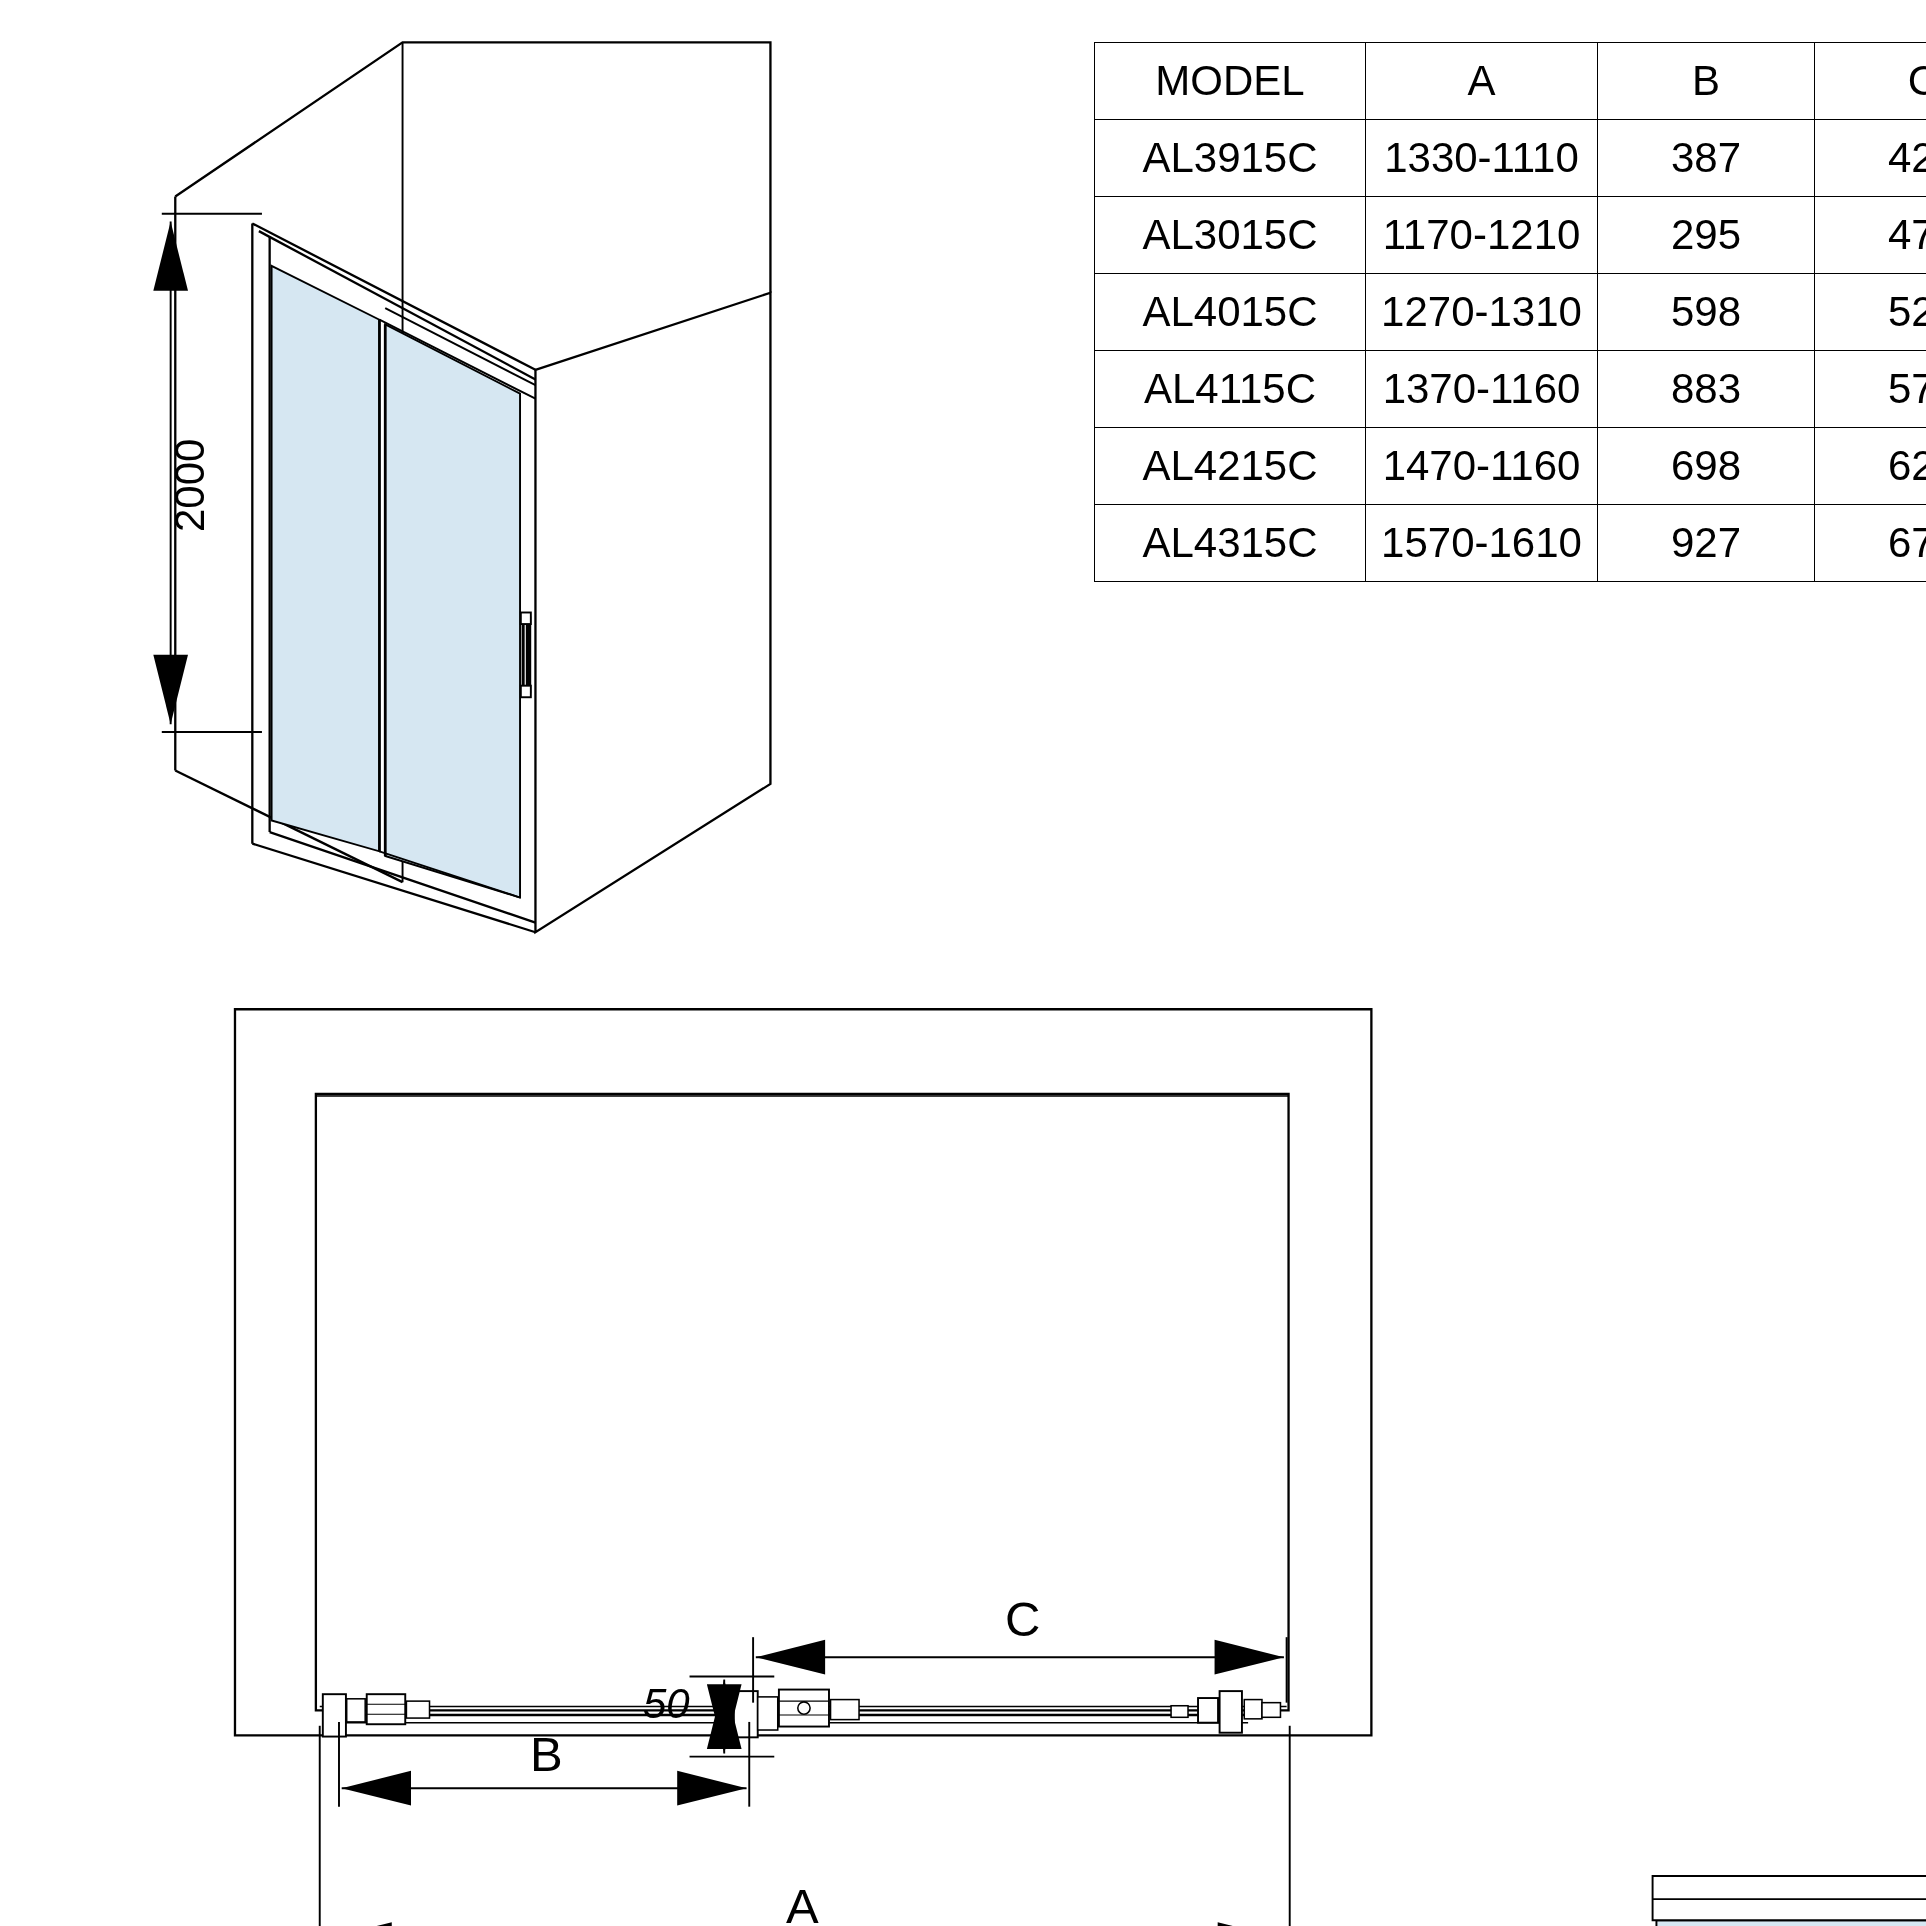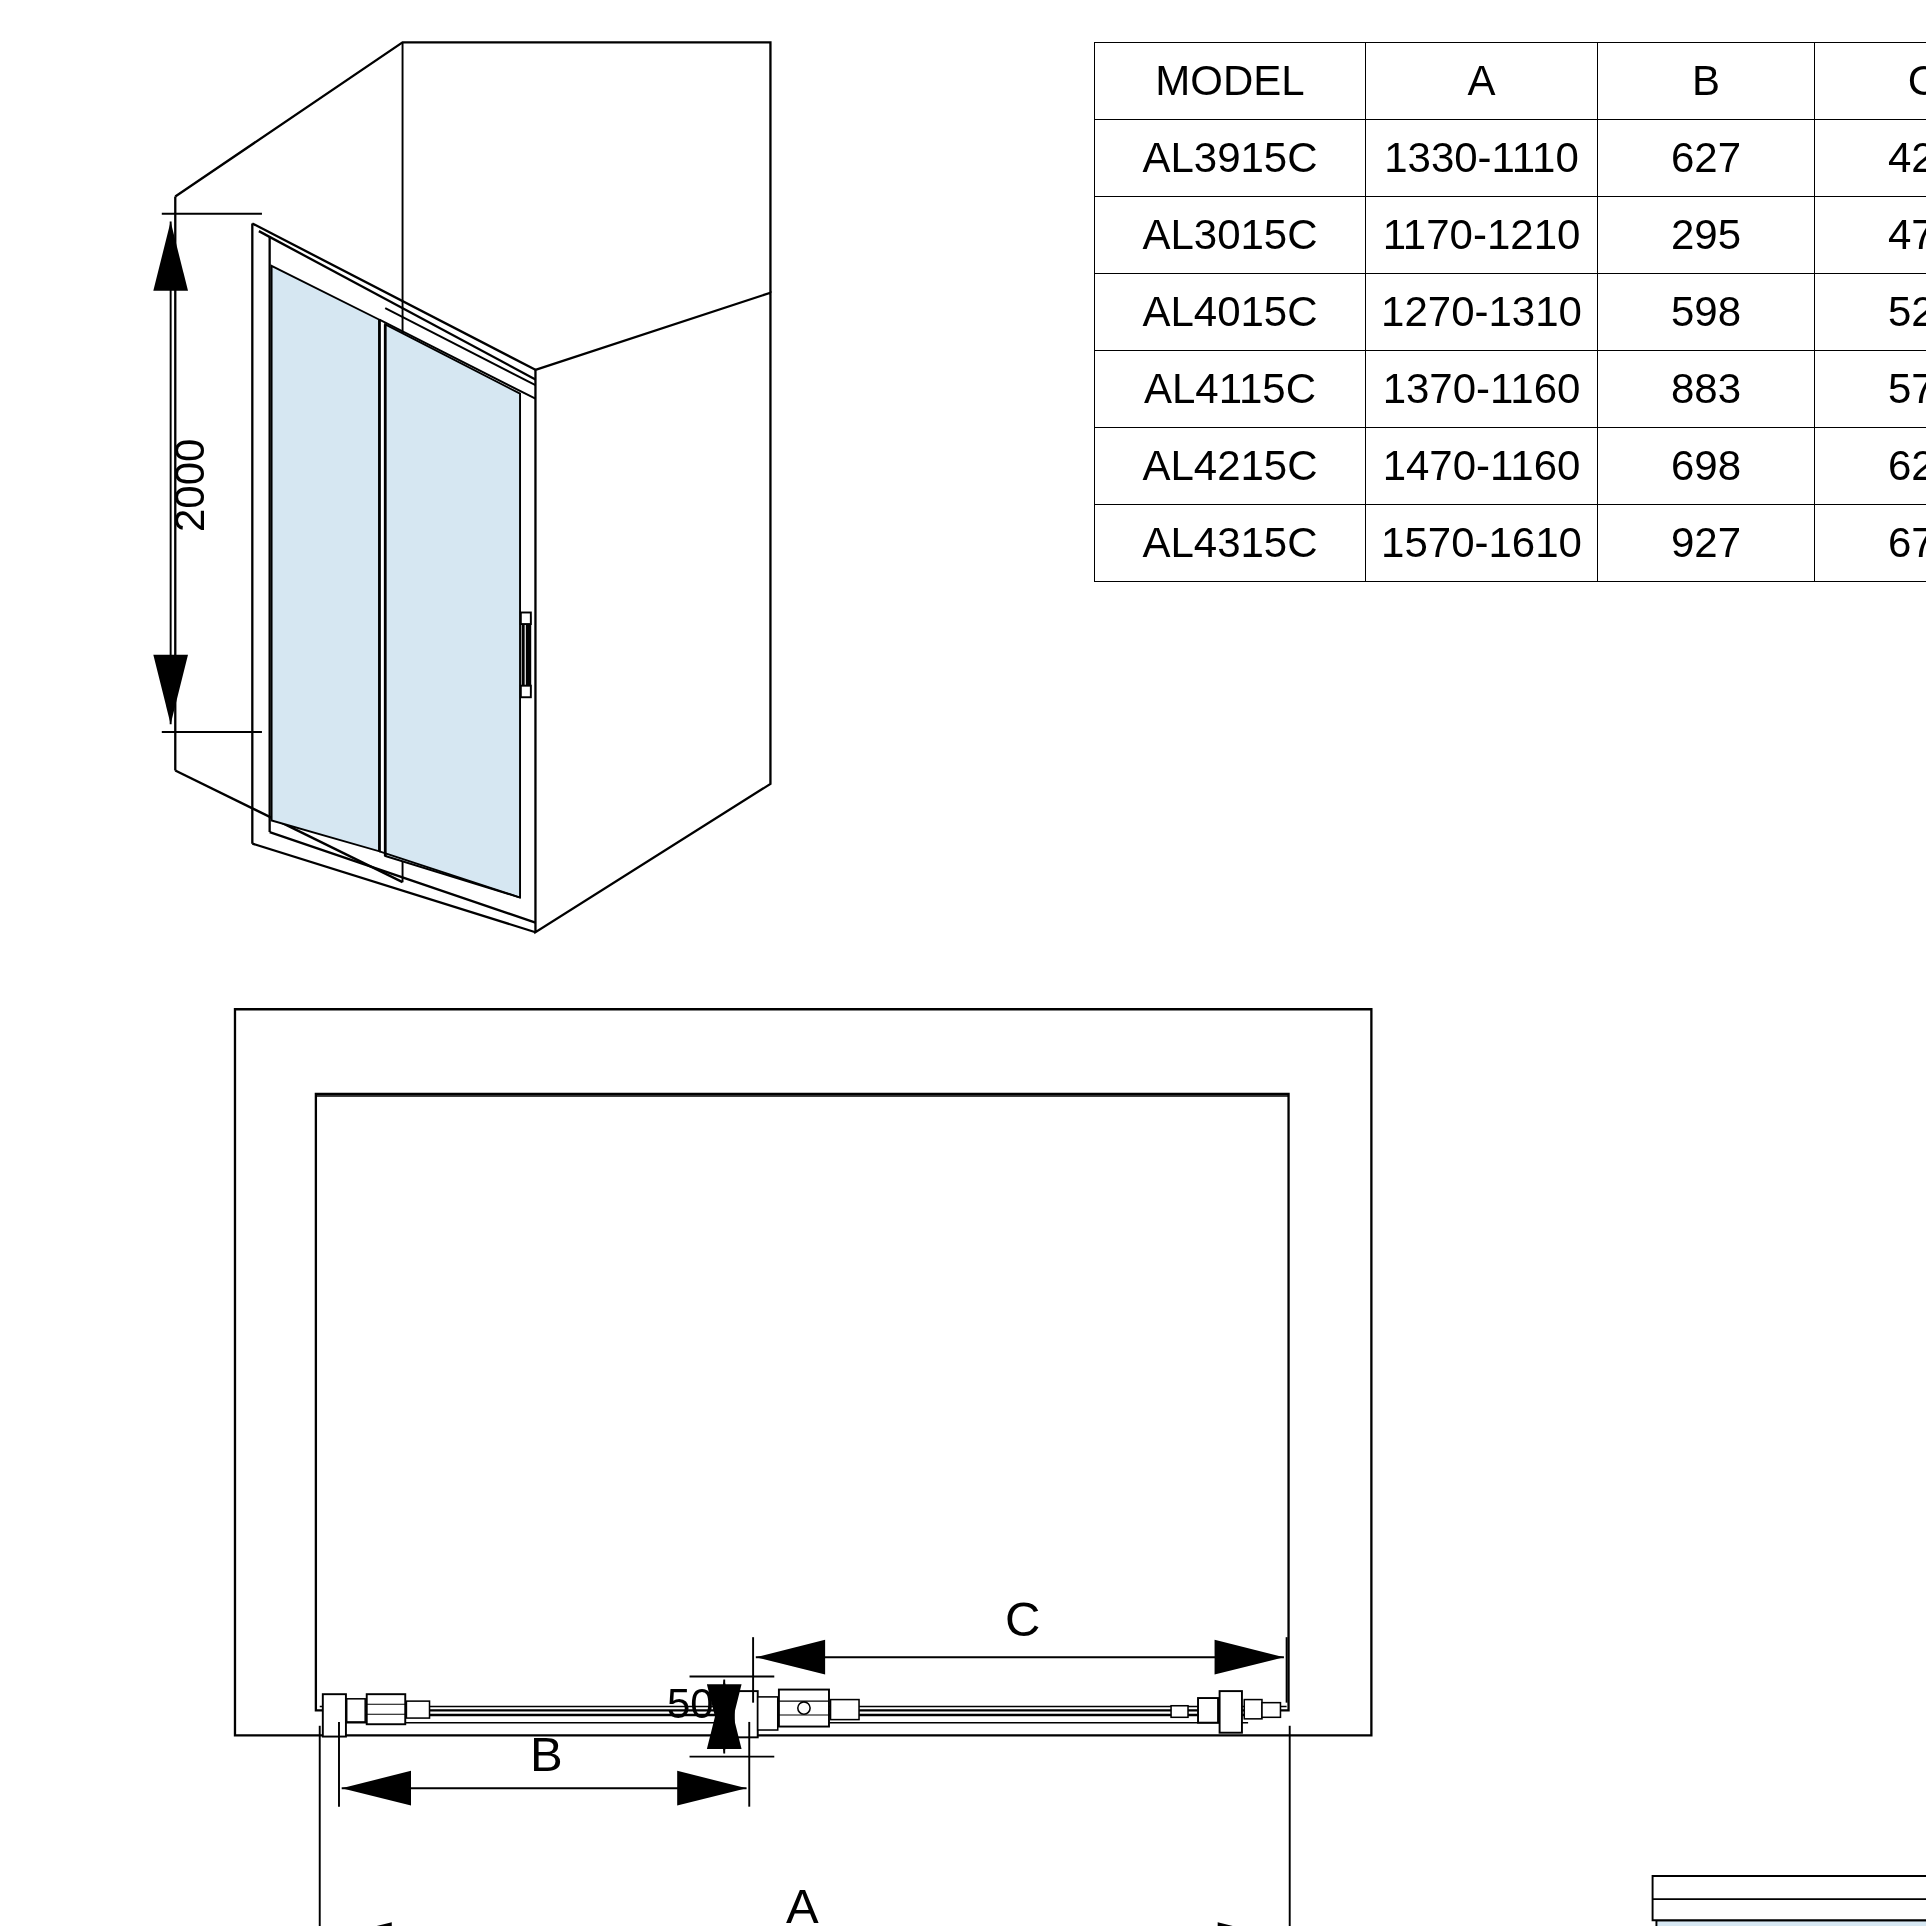--- a/index.html
+++ b/index.html
@@ -67,21 +67,21 @@
         <th>MODEL</th>
         <th>A</th>
         <th>B</th>
         <th>C</th>
       </tr>
     </thead>
     <tbody>
       <tr>
         <td>AL3915C</td>
         <td>1330-1110</td>
-        <td>627</td>
+        <td>387</td>
         <td>425</td>
       </tr>
       <tr>
         <td>AL3015C</td>
         <td>1170-1210</td>
         <td>295</td>
         <td>475</td>
       </tr>
       <tr>
         <td>AL4015C</td>
@@ -389,21 +389,21 @@
 
     <g stroke="#000000" stroke-width="5">
       <line x1="5190" y1="5660" x2="5190" y2="6100"></line>
       <line x1="5588" y1="5740" x2="5588" y2="6100"></line>
       <line x1="5197" y1="6060" x2="5581" y2="6060" marker-start="url(#arrR)" marker-end="url(#arrL)"></line>
     </g>
   </svg>
 
   <div class="dim-label vert" style="left:166px; top:532px;">2000</div>
 
-  <div class="dim-label" style="left:667px; top:1680px;">50</div>
+  <div class="dim-label" style="left:643px; top:1680px;font-style:italic;">50</div>
 
   <div class="dim-label" style="left:1005px; top:1591px; font-size:49px;">C</div>
 
   <div class="dim-label" style="left:530px; top:1726px; font-size:49px;">B</div>
 
   <div class="dim-label" style="left:786px; top:1878px; font-size:49px;">A</div>
 
 </div>
 
 

